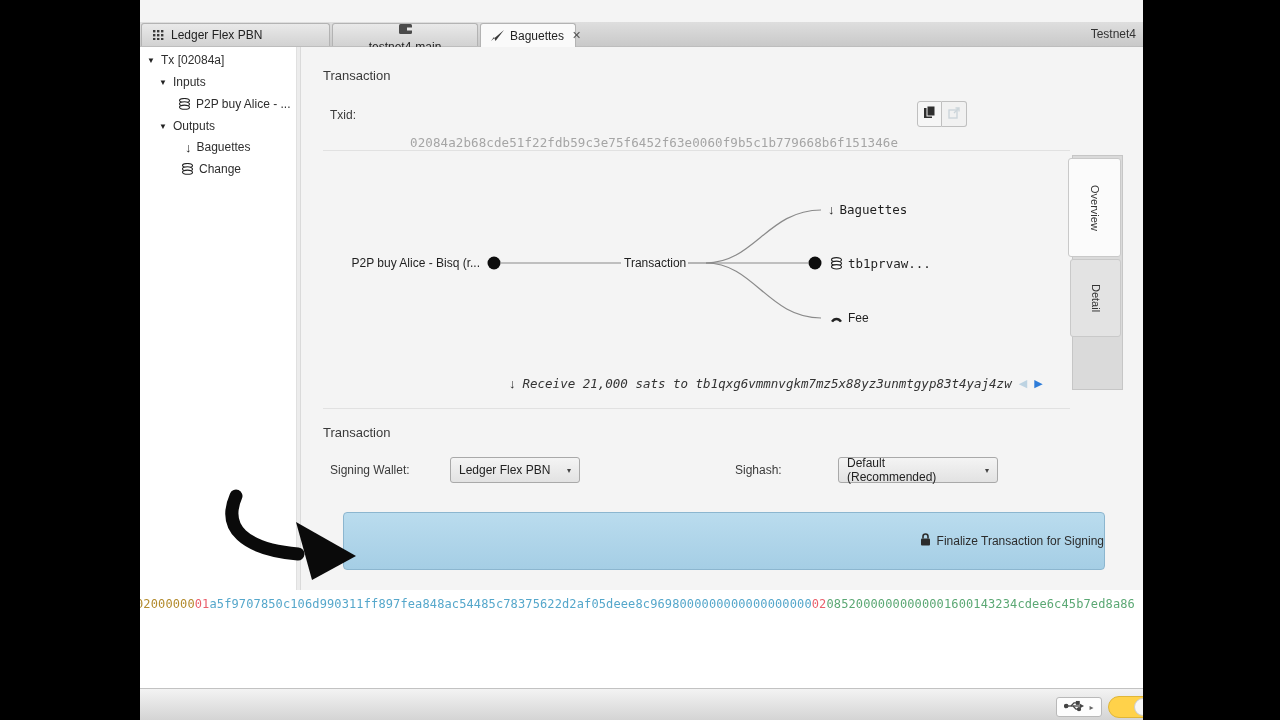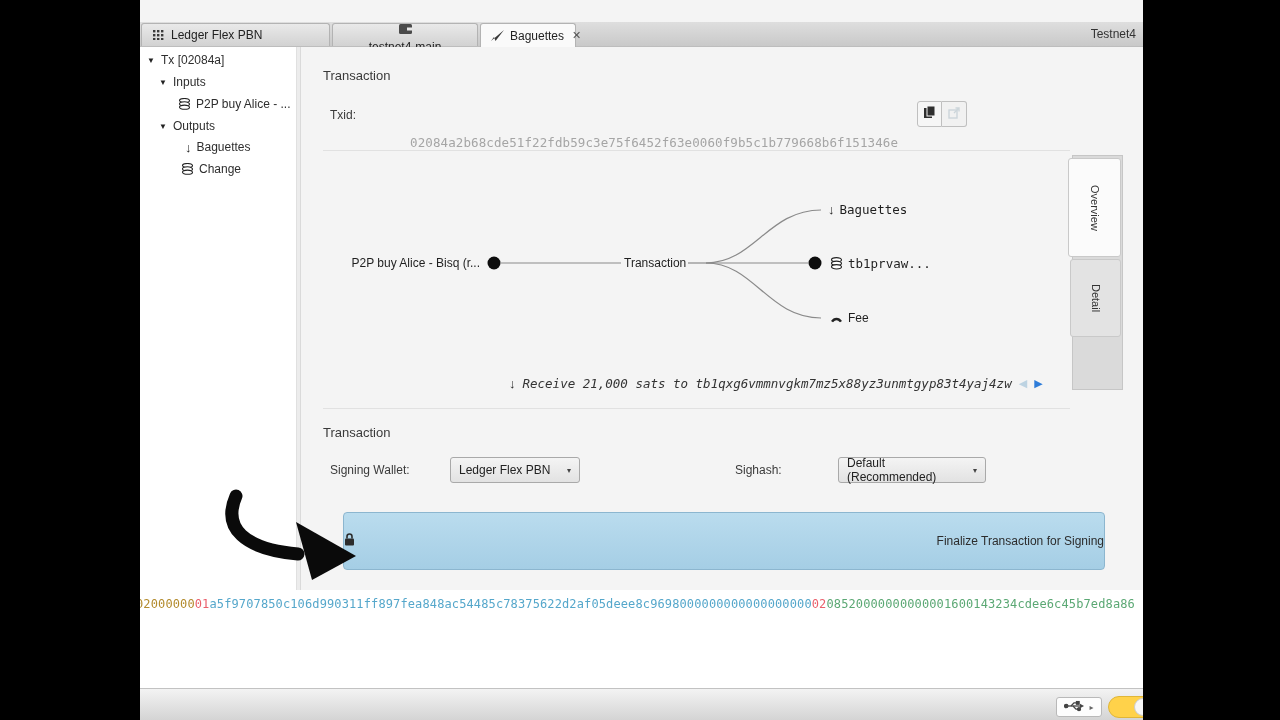--- a/index.html
+++ b/index.html
@@ -53,21 +53,21 @@
   .vtab{position:absolute;display:flex;align-items:center;justify-content:center;box-sizing:border-box;
     writing-mode:vertical-rl;font-size:11px;color:#333;border:1px solid #c9c9c9;border-radius:3px;}
   #vtab-overview{left:928px;top:158px;width:53px;height:99px;background:#fbfbfb;}
   #vtab-detail{left:930px;top:259px;width:51px;height:78px;background:#e3e3e3;}
 
   
   .combo{position:absolute;height:26px;background:linear-gradient(#f4f4f4,#e2e2e2);border:1px solid #a9a9a9;border-radius:3px;
     display:flex;align-items:center;justify-content:space-between;padding:0 8px;box-sizing:border-box;font-size:12px;color:#222;}
   .combo .caret{font-size:8px;color:#444;margin-left:10px;}
   #finalize-btn{position:absolute;left:203px;top:512px;width:760px;height:56px;background:linear-gradient(#badcee,#a5cee5);
-    border:1px solid #8cb6cf;border-radius:4px;display:flex;align-items:center;justify-content:space-between;gap:6px;font-size:12px;color:#2c2c2c;}
+    border:1px solid #8cb6cf;border-radius:4px;display:flex;align-items:center;justify-content:flex-end;gap:6px;font-size:12px;color:#2c2c2c;}
 
   
   #hexpane{position:absolute;left:0;top:590px;width:1003px;height:98px;background:#fff;}
   .hexline{position:absolute;left:-4px;font-size:12px;letter-spacing:.12px;white-space:nowrap;font-family:"DejaVu Sans Mono",monospace;}
 
   
   #statusbar{position:absolute;left:0;top:688px;width:1003px;height:32px;background:linear-gradient(#f3f3f3,#d4d4d4);border-top:1px solid #c2c2c2;box-sizing:border-box;}
   #usb-btn{position:absolute;left:916px;top:8px;width:46px;height:20px;background:#fdfdfd;border:1px solid #b9b9b9;border-radius:3px;
     display:flex;align-items:center;justify-content:center;gap:3px;box-sizing:border-box;}
   #theme-toggle{position:absolute;left:968px;top:7px;width:46px;height:22px;border-radius:11px;background:#ffd24a;border:1px solid #e0b637;box-sizing:border-box;}
@@ -230,21 +230,21 @@
   <div class="vtab" id="vtab-overview">Overview</div>
   <div class="vtab" id="vtab-detail">Detail</div>
 
   <div class="heading" style="left:183px;top:425px;">Transaction</div>
   <div class="field-label" style="left:190px;top:463px;">Signing Wallet:</div>
   <div class="combo" style="left:310px;top:457px;width:130px;">
     <span>Ledger Flex PBN</span>
     <span class="caret">▾</span>
   </div>
   <div class="field-label" style="left:595px;top:463px;">Sighash:</div>
-  <div class="combo" style="left:698px;top:457px;width:148px;">
+  <div class="combo" style="left:698px;top:457px;width:160px;">
     <span>Default (Recommended)</span>
     <span class="caret">▾</span>
   </div>
 
   <div id="finalize-btn">
     <span>
       <svg width="11" height="13">
           <rect x="1" y="5.5" width="9" height="7" rx="1" fill="#2c2c2c"></rect>
           <path d="M3 5.5 V3.5 A2.5 2.5 0 0 1 8 3.5 V5.5" fill="none" stroke="#2c2c2c" stroke-width="1.6"></path>
         </svg>

